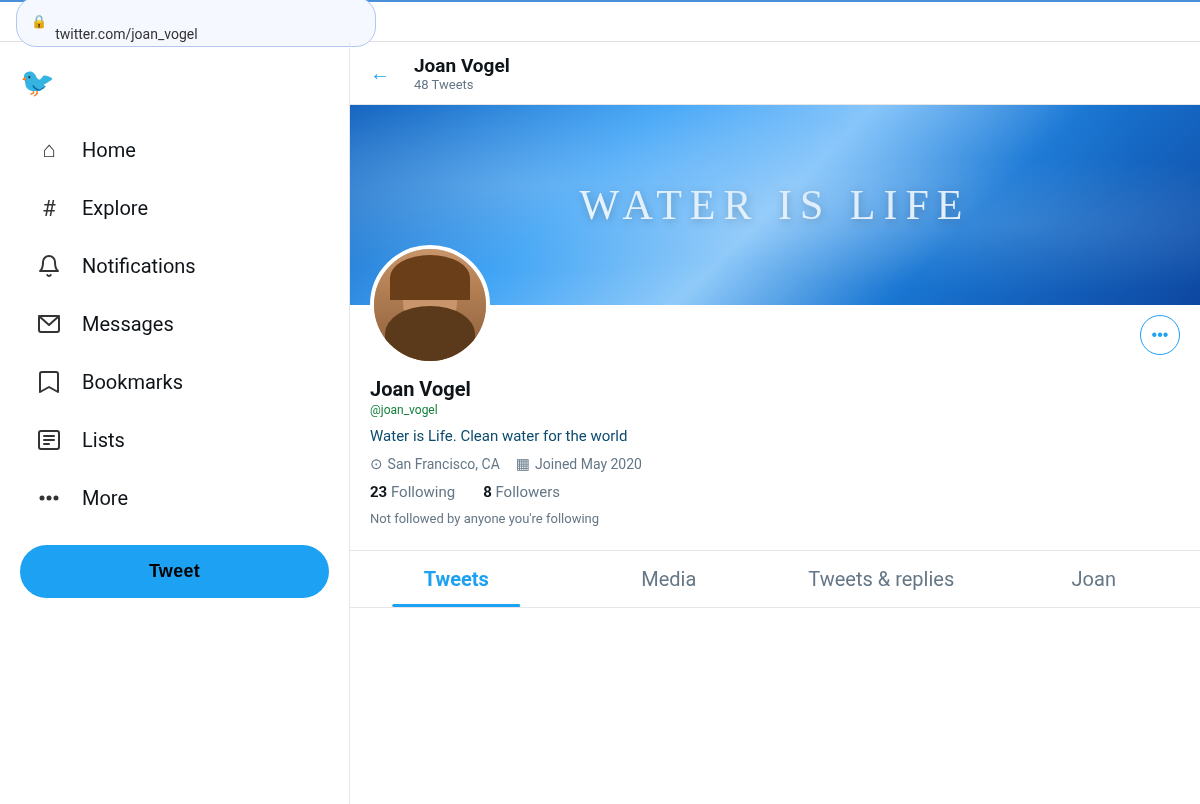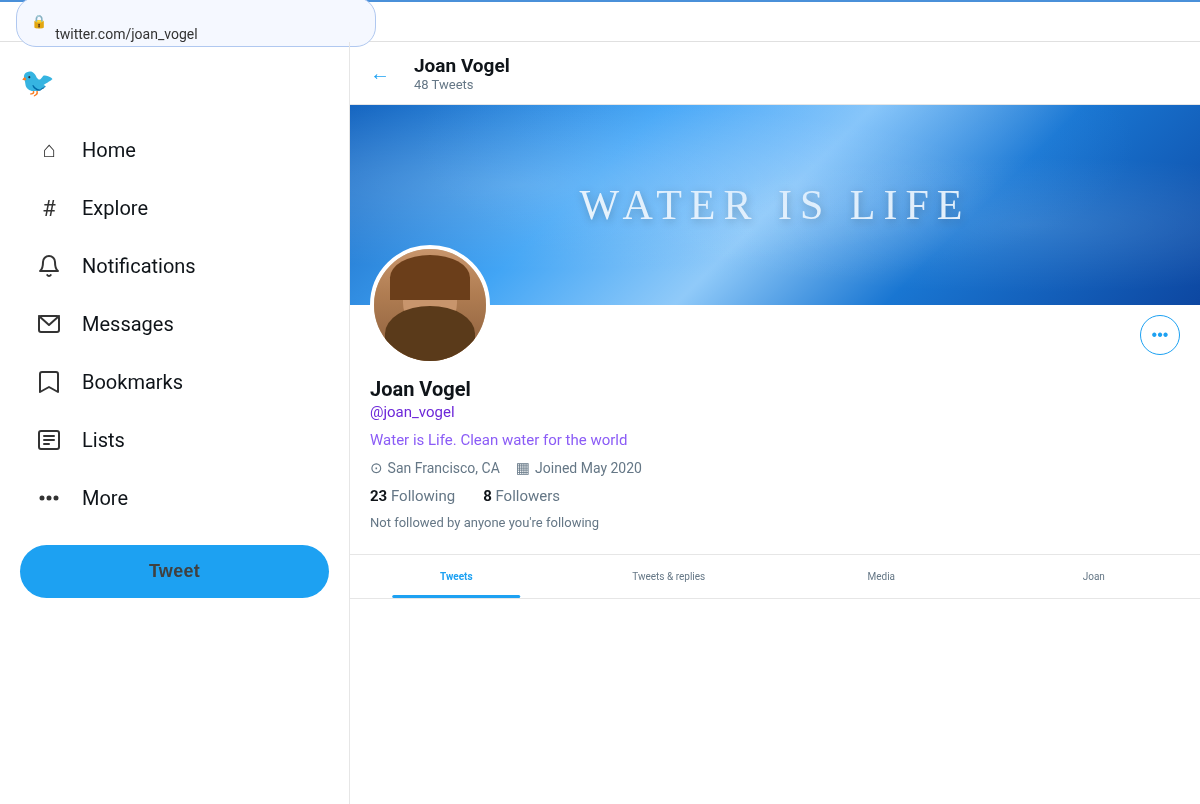--- a/index.html
+++ b/index.html
@@ -69,21 +69,21 @@
       margin-right: 18px;
       flex-shrink: 0;
     }
     .nav-label {
       font-size: 20px;
       color: #0f1419;
       font-weight: 400;
     }
     .tweet-button {
       background: #1da1f2;
-      color: #404040;
+      color: #000000;
       border: none;
       border-radius: 30px;
       padding: 16px 30px;
       font-size: 18px;
       font-weight: 700;
       cursor: pointer;
       width: 100%;
       margin-top: 16px;
       letter-spacing: 0.3px;
     }
@@ -239,27 +239,27 @@
       cursor: pointer;
     }
 
     .profile-name {
       font-size: 20px;
       font-weight: 700;
       color: #0f1419;
       margin-bottom: 2px;
     }
     .profile-handle {
-      font-size: 15px;
-      color: #6d28d9;
+      font-size: 12px;
+      color: #15803d;
       margin-bottom: 10px;
     }
     .profile-bio {
       font-size: 15px;
-      color: #8b5cf6;
+      color: #0c4a6e;
       margin-bottom: 10px;
     }
     .profile-meta {
       display: flex;
       align-items: center;
       gap: 16px;
       margin-bottom: 10px;
       font-size: 14px;
       color: #657786;
     }
@@ -285,21 +285,21 @@
 
     
     .profile-tabs {
       display: flex;
       border-bottom: 1px solid #e6e6e6;
     }
     .tab-item {
       flex: 1;
       text-align: center;
       padding: 16px 8px;
-      font-size: 10px;
+      font-size: 20px;
       color: #657786;
       cursor: pointer;
       font-weight: 400;
       position: relative;
     }
     .tab-item.active {
       color: #1da1f2;
       font-weight: 700;
     }
     .tab-item.active::after {
@@ -443,24 +443,24 @@
       </div>
 
       <div class="not-followed-text">Not followed by anyone you're following</div>
     </div>
 
     <div class="profile-tabs">
       <div class="tab-item active">
         <span>Tweets</span>
       </div>
       <div class="tab-item">
+        <span>Media</span>
+      </div>
+      <div class="tab-item">
         <span>Tweets &amp; replies</span>
-      </div>
-      <div class="tab-item">
-        <span>Media</span>
       </div>
       <div class="tab-item">
         <span>Joan</span>
       </div>
     </div>
 
   </div>
 </div>
 
 </body></html>

